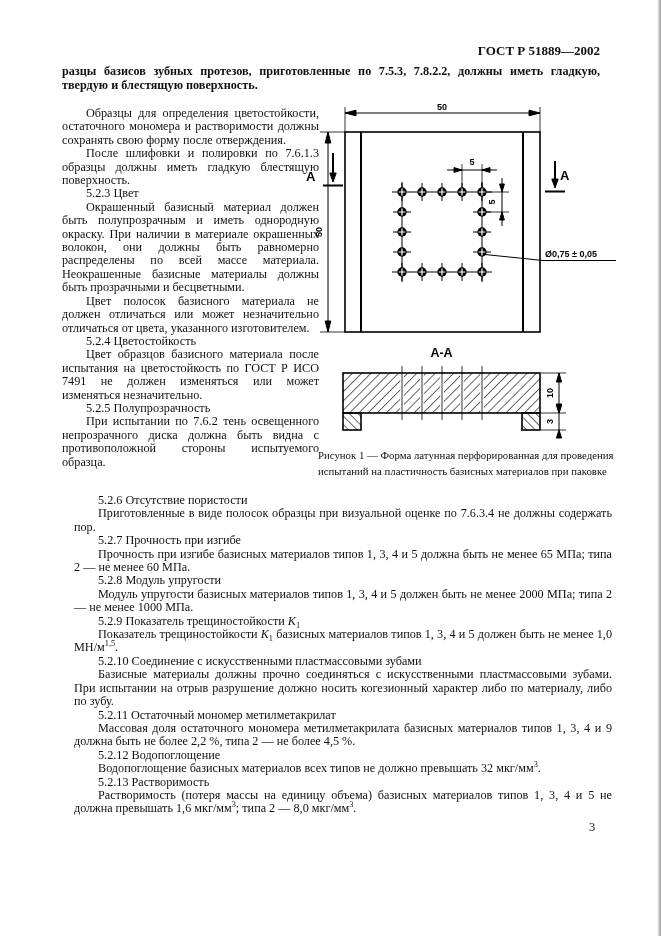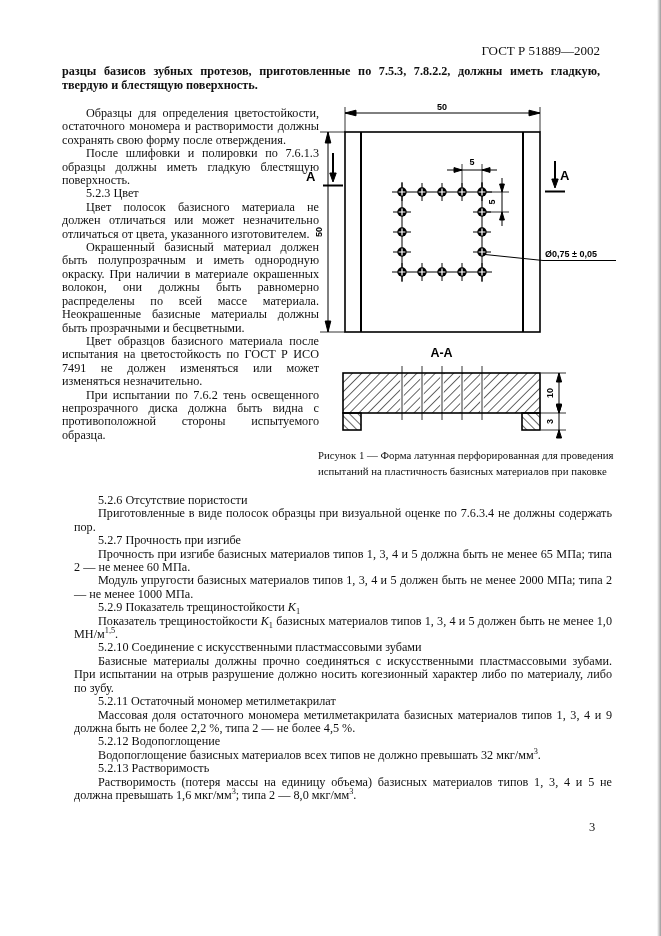--- a/index.html
+++ b/index.html
@@ -1,19 +1,19 @@
 <!DOCTYPE html>
 <html><head>
 <meta charset="utf-8">
 <title>Document</title>
 <style>
   html,body{margin:0;padding:0;background:#fff;}
   .page{position:relative;width:661px;height:936px;background:#fff;overflow:hidden;
         font-family:"Liberation Serif",serif;color:#101010;}
-  .doc-header{position:absolute;top:43px;right:61px;font-weight:normal;font-size:13px;}
+  .doc-header{position:absolute;top:43px;right:61px;font-weight:bold;font-size:13px;}
   .intro{position:absolute;left:62px;top:65px;width:538px;font-size:12.2px;line-height:13.5px;text-align:justify;font-weight:bold;}
   .leftcol{position:absolute;left:62px;top:107px;width:257px;font-size:12.2px;line-height:13.4px;text-align:justify;}
   .sections{position:absolute;left:74px;top:494px;width:538px;font-size:12.2px;line-height:13.4px;text-align:justify;}
   .para{margin:0;text-indent:24px;}
   sup,sub{font-size:0.68em;line-height:0;}
   .fig{position:absolute;left:300px;top:85px;}
   .fig-caption{position:absolute;left:318px;top:448px;width:296px;text-align:left;
                font-size:10.8px;line-height:15.5px;}
   .pageno{position:absolute;left:589px;top:820px;font-size:12.5px;}
   .scan-edge{position:absolute;right:0;top:0;width:4px;height:936px;
@@ -27,23 +27,25 @@
 <div class="page">
 
   <div class="doc-header">ГОСТ Р 51889—2002</div>
 
   <div class="intro">разцы базисов зубных протезов, приготовленные по 7.5.3, 7.8.2.2, должны иметь гладкую, твердую и блестящую поверхность.</div>
 
   <div class="leftcol">
       <p class="para">Образцы для определения цвето­стой­кости, остаточного мономера и раствори­мости должны сохранять свою форму после отверждения.</p>
       <p class="para">После шлифовки и полировки по 7.6.1.3 образцы должны иметь гладкую блес­тящую поверхность.</p>
       <p class="para">5.2.3 Цвет</p>
+      <p class="para">Окрашенный базисный материал дол­жен быть полупрозрачным и иметь однород­ную окраску. При наличии в материале окрашенных волокон, они должны быть рав­номерно распределены по всей массе мате­риала. Неокрашенные базисные материалы должны быть прозрачными и бесцветными.</p>
       <p class="para">Цвет полосок базисного материала не должен отличаться или может незначитель­но отличаться от цвета, указанного изгото­вителем.</p>
-      <p class="para">Окрашенный базисный материал дол­жен быть полупрозрачным и иметь однород­ную окраску. При наличии в материале окрашенных волокон, они должны быть рав­номерно распределены по всей массе мате­риала. Неокрашенные базисные материалы должны быть прозрачными и бесцветными.</p>
+      <p class="para">5.2.4 Цветостойкость</p>
       <p class="para">Цвет образцов базисного материала после испытания на цветостойкость по ГОСТ Р ИСО 7491 не должен изменяться или может изменяться незначительно.</p>
+      <p class="para">5.2.5 Полупрозрачность</p>
       <p class="para">При испытании по 7.6.2 тень освещен­ного непрозрачного диска должна быть видна с противоположной стороны испыту­емого образца.</p>
     </div>
 
   <svg class="fig" width="320" height="423" viewBox="0 0 320 423">
     <defs>
       <pattern id="hA" patternUnits="userSpaceOnUse" width="6.5" height="6.5" patternTransform="rotate(45)">
         <line x1="0" y1="0" x2="0" y2="6.5" stroke="#000" stroke-width="1.2"></line>
       </pattern>
       <pattern id="hB" patternUnits="userSpaceOnUse" width="6" height="6" patternTransform="rotate(-45)">
         <line x1="0" y1="0" x2="0" y2="6" stroke="#000" stroke-width="1.2"></line>
@@ -183,20 +185,21 @@
     </g>
   </svg>
 
   <div class="fig-caption">Рисунок 1 — Форма латунная перфорированная для проведения испытаний на пластичность базисных материалов при паковке</div>
 
   <div class="sections">
       <p class="para">5.2.6 Отсутствие пористости</p>
       <p class="para">Приготовленные в виде полосок образцы при визуальной оценке по 7.6.3.4 не должны содер­жать пор.</p>
       <p class="para">5.2.7 Прочность при изгибе</p>
       <p class="para">Прочность при изгибе базисных материалов типов 1, 3, 4 и 5 должна быть не менее 65 МПа; типа 2 — не менее 60 МПа.</p>
+      <p class="para">5.2.8 Модуль упругости</p>
       <p class="para">Модуль упругости базисных материалов типов 1, 3, 4 и 5 должен быть не менее 2000 МПа; типа 2 — не менее 1000 МПа.</p>
       <p class="para">5.2.9 Показатель трещиностойкости <i>K</i><sub>1</sub></p>
       <p class="para">Показатель трещиностойкости <i>K</i><sub>1</sub> базисных материалов типов 1, 3, 4 и 5 должен быть не менее 1,0 МН/м<sup>1,5</sup>.</p>
       <p class="para">5.2.10 Соединение с искусственными пластмассовыми зубами</p>
       <p class="para">Базисные материалы должны прочно соединяться с искусственными пластмассовыми зубами. При испытании на отрыв разрушение должно носить когезионный характер либо по материалу, либо по зубу.</p>
       <p class="para">5.2.11 Остаточный мономер метилметакрилат</p>
       <p class="para">Массовая доля остаточного мономера метилметакрилата базисных материалов типов 1, 3, 4 и 9 должна быть не более 2,2 %, типа 2 — не более 4,5 %.</p>
       <p class="para">5.2.12 Водопоглощение</p>
       <p class="para">Водопоглощение базисных материалов всех типов не должно превышать 32 мкг/мм<sup>3</sup>.</p>
       <p class="para">5.2.13 Растворимость</p>

